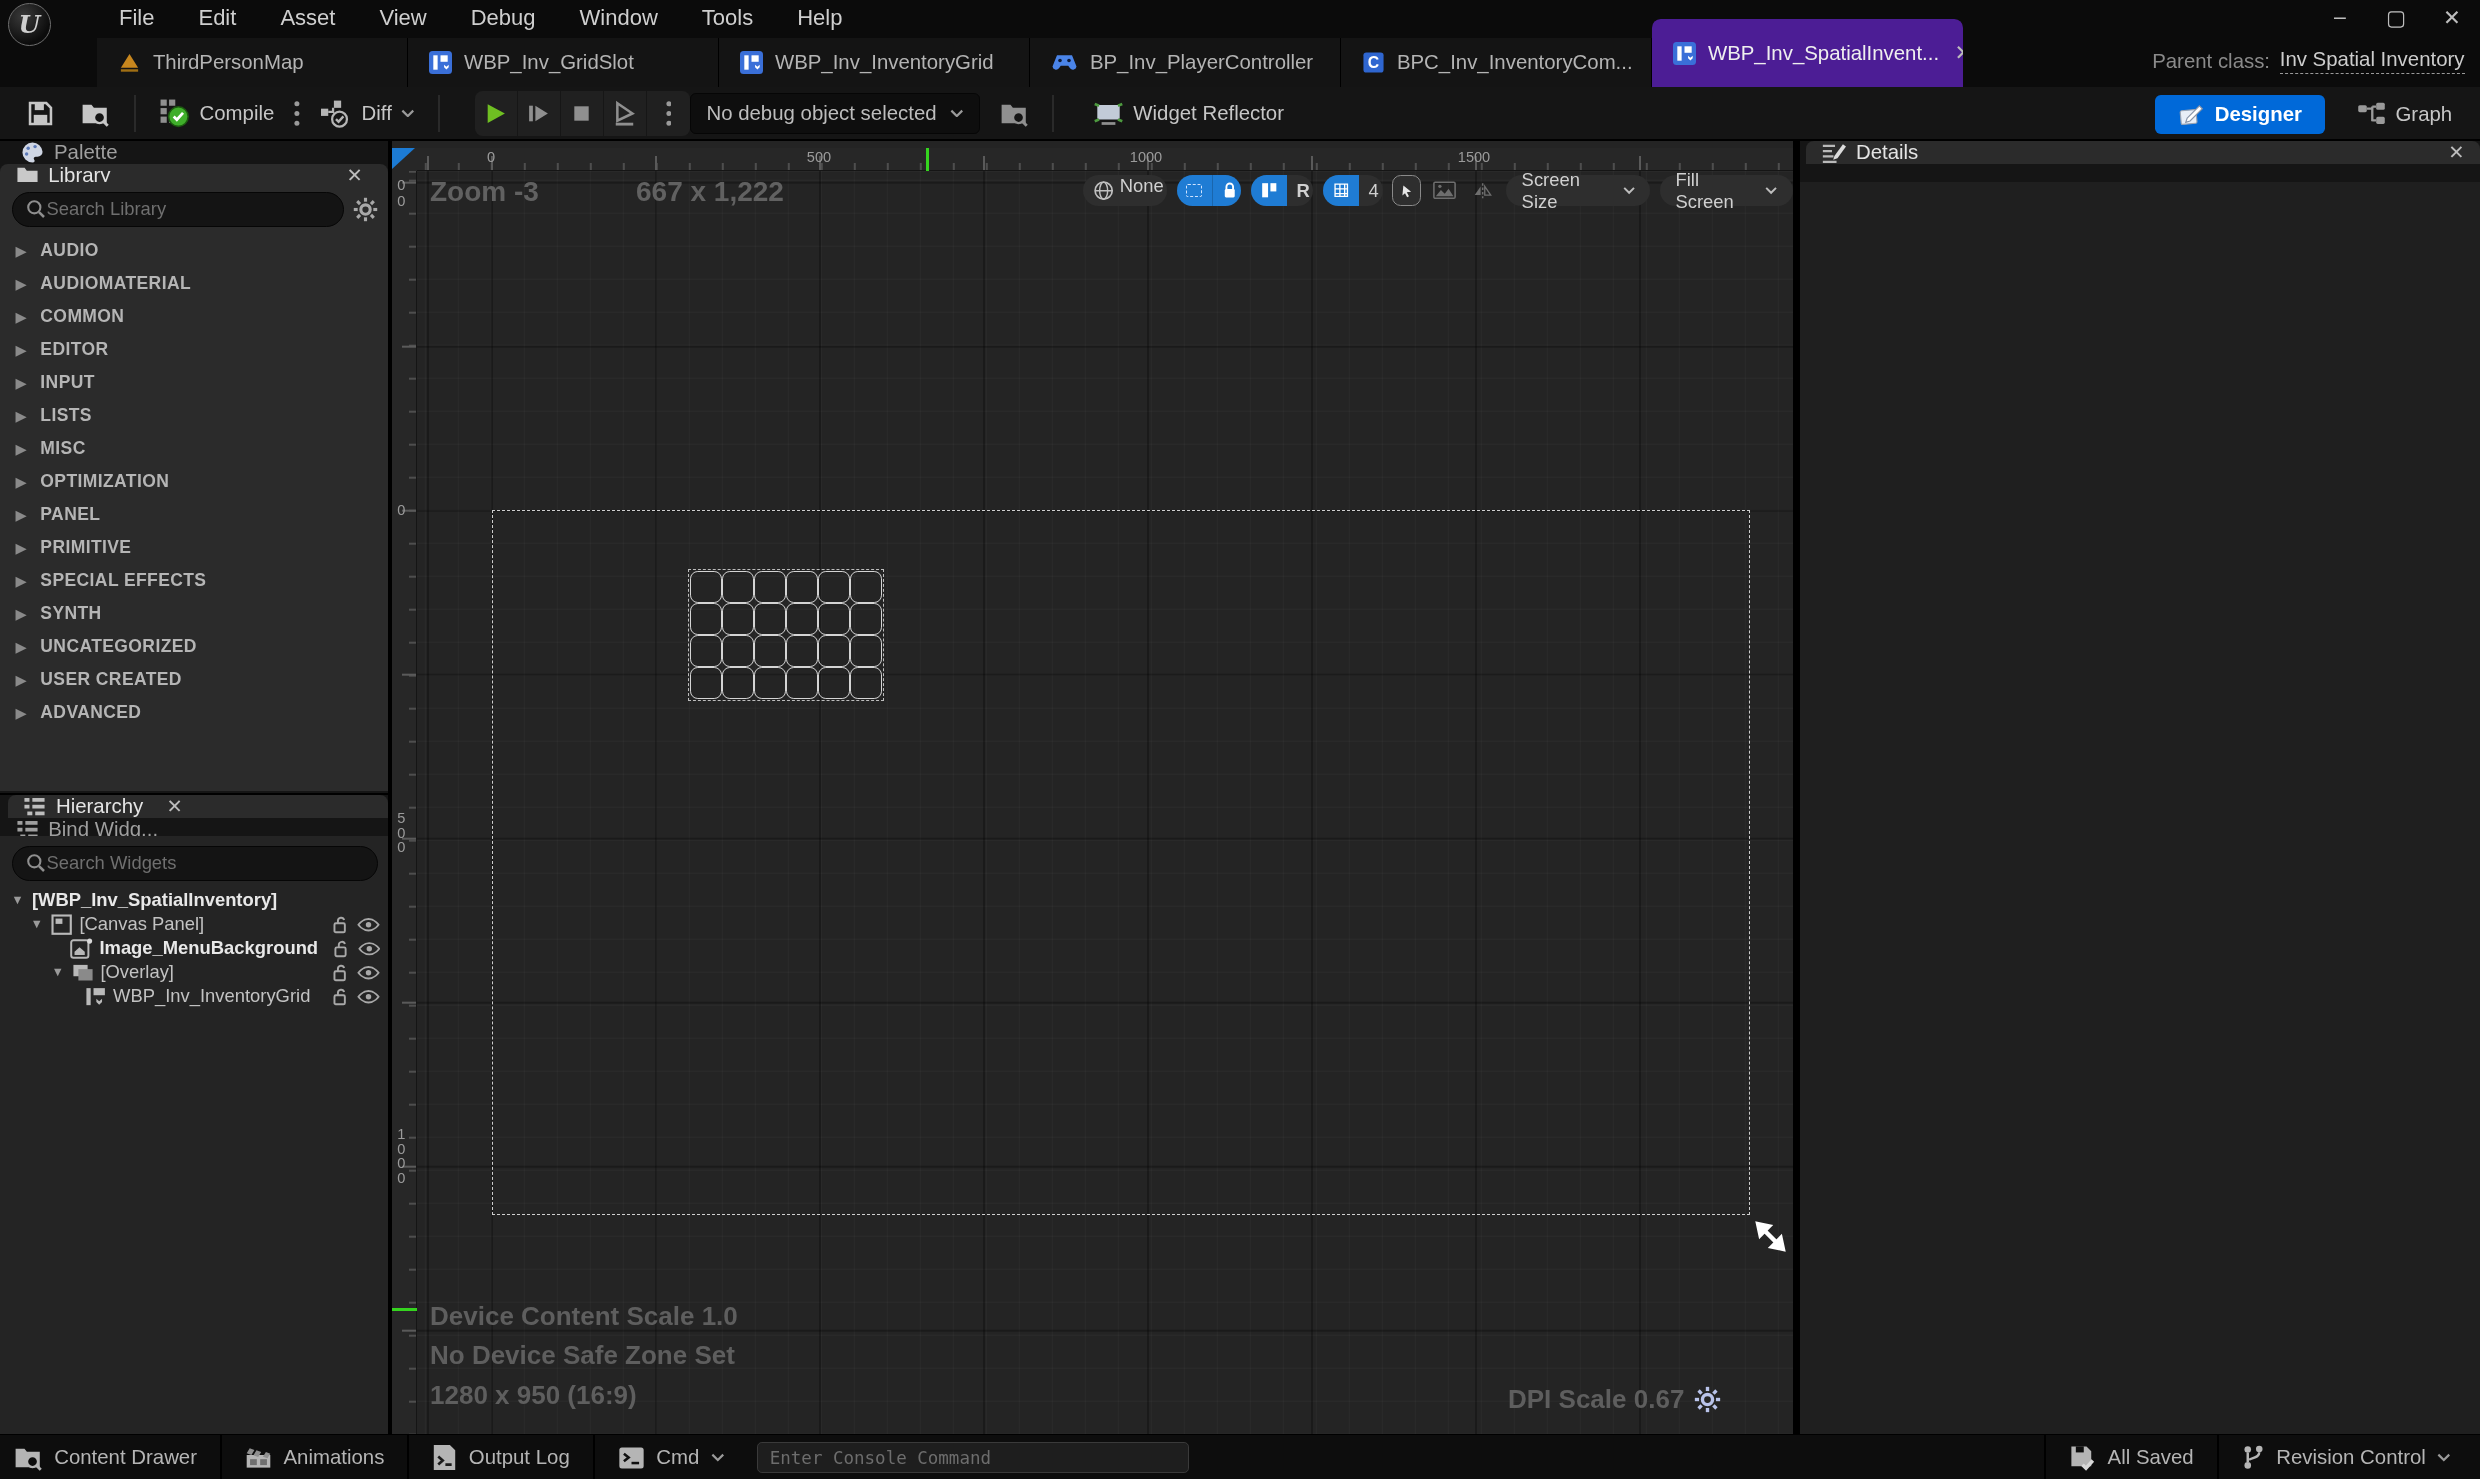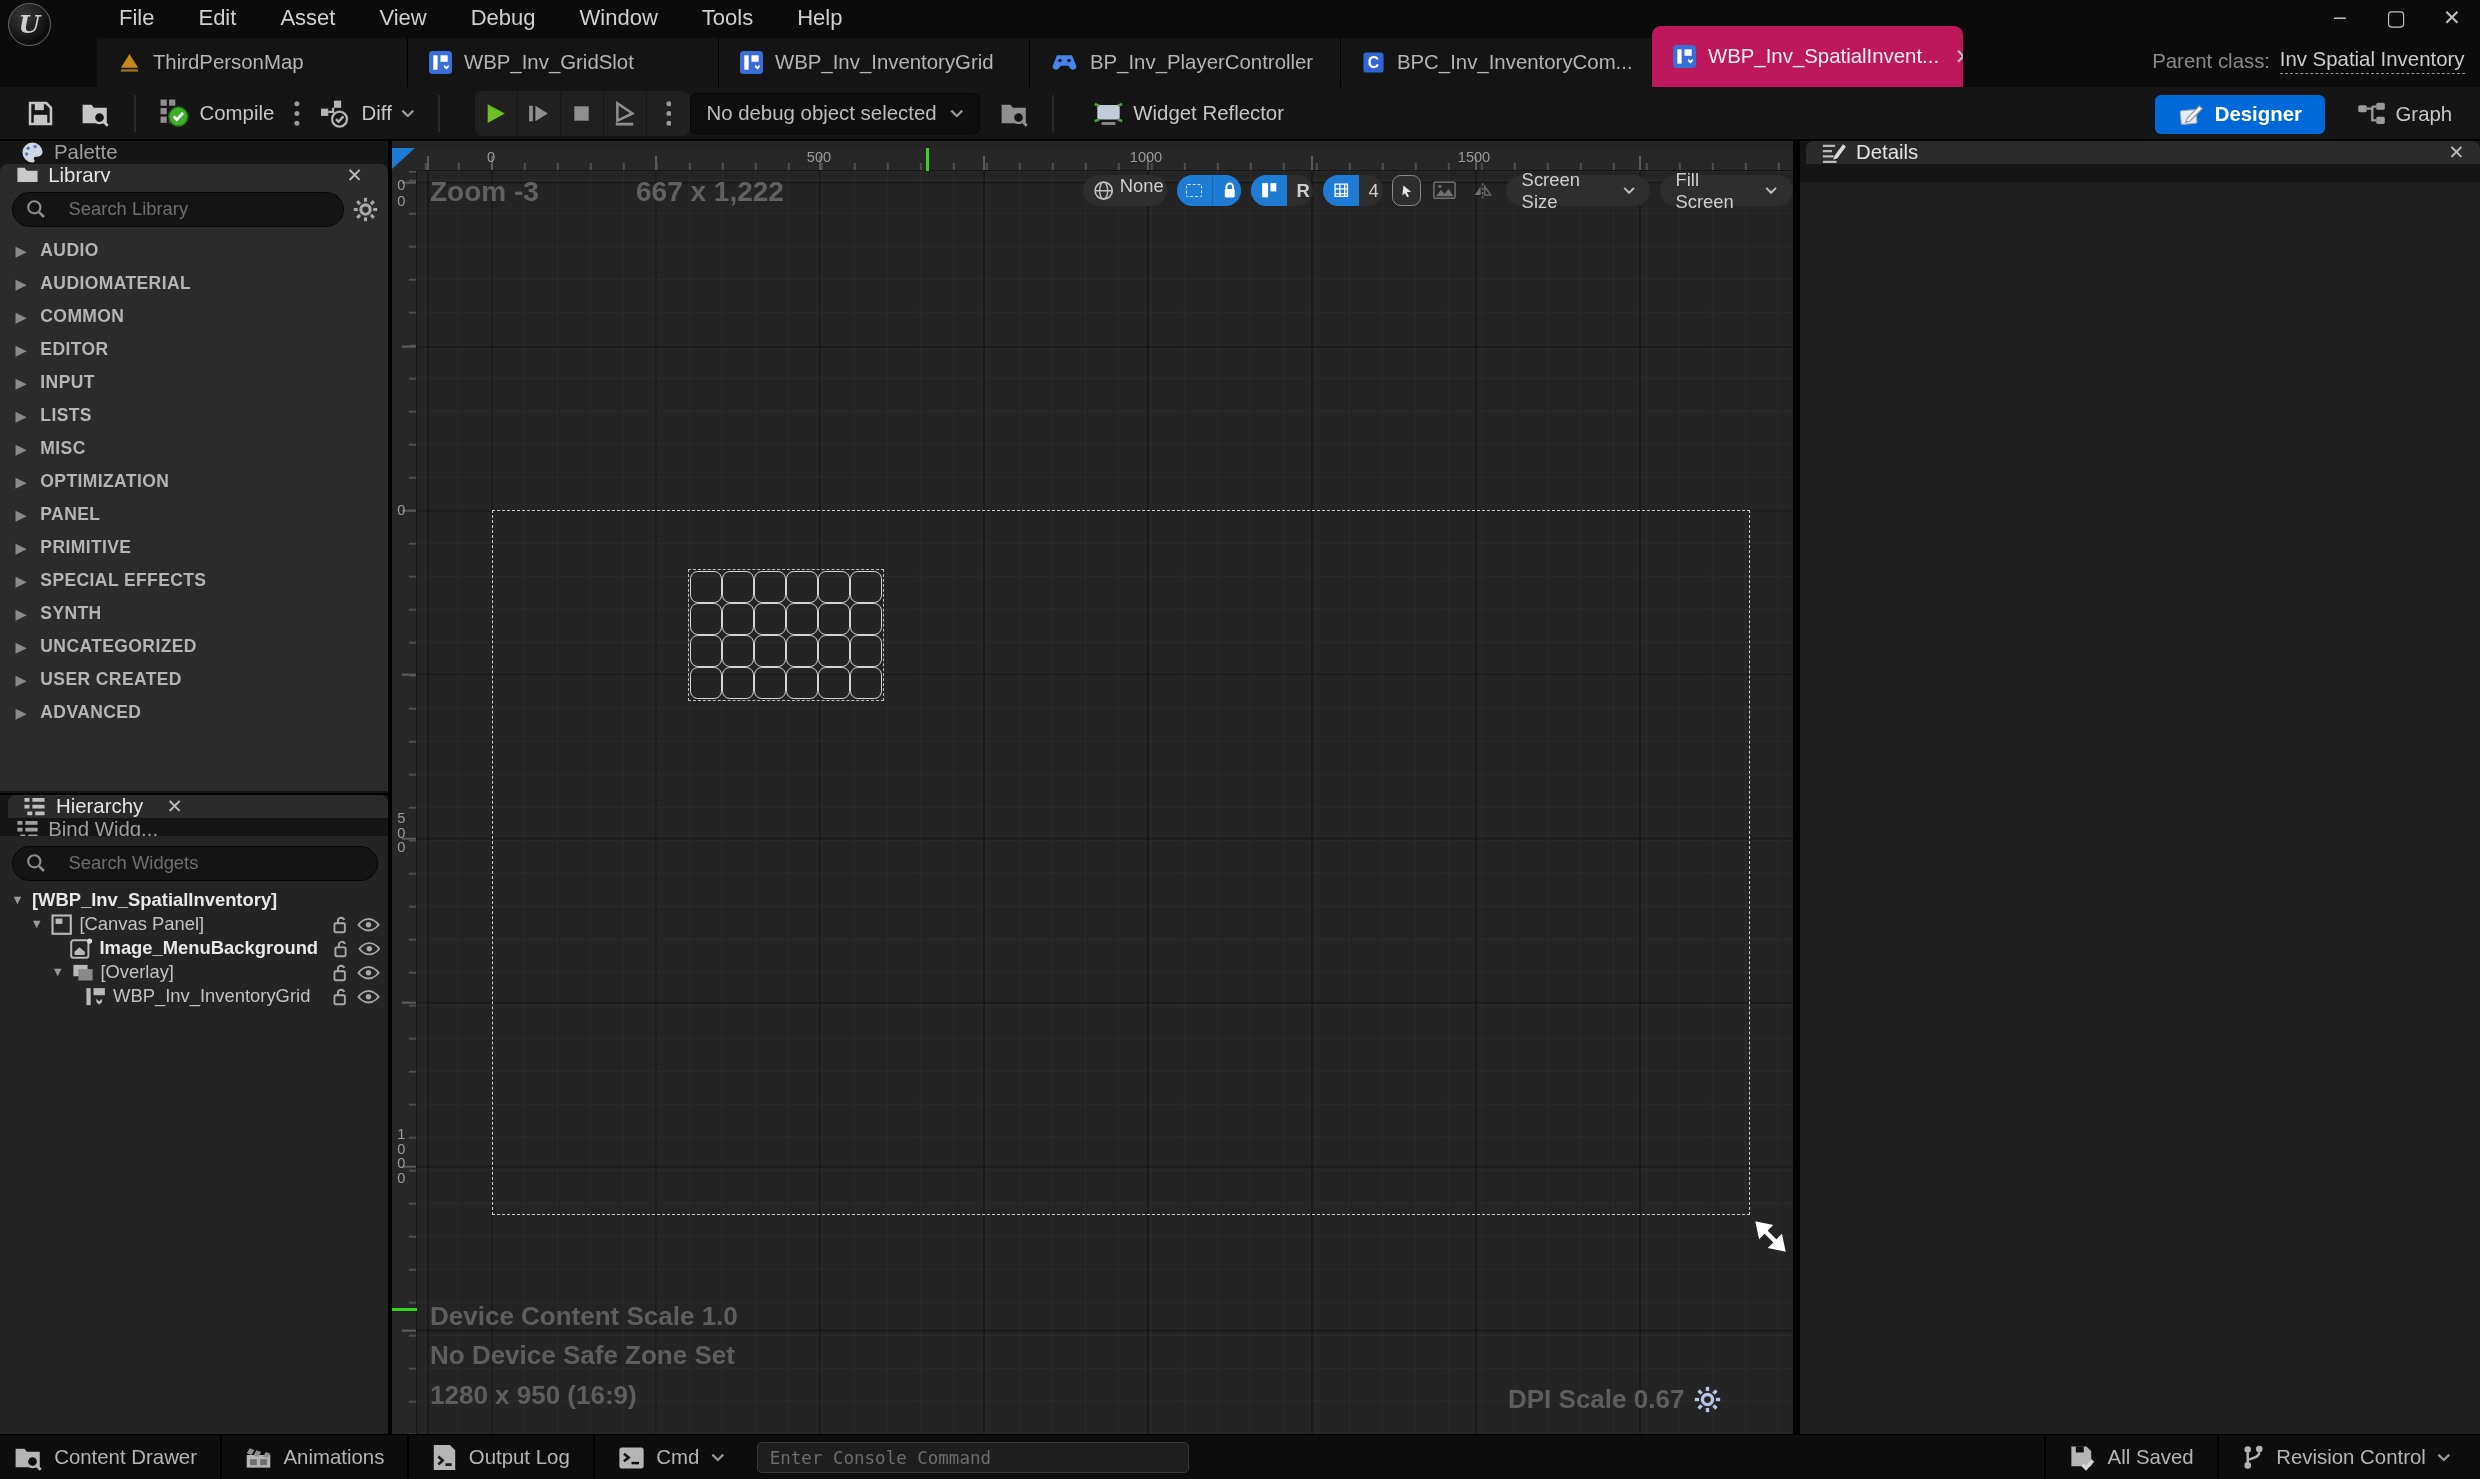--- a/index.html
+++ b/index.html
@@ -17,21 +17,21 @@
           font-family:"DejaVu Serif", serif; font-style:italic; font-weight:bold; font-size:25px; color:#cfcfcf; }
   .menu-item { padding:0 22px; font-size:22px; color:#cfcfcf; height:35px; display:flex; align-items:center; cursor:default; }
   #menubar .spacer { flex:1; }
   .winbtn { width:56px; height:33px; display:flex; align-items:center; justify-content:center; color:#bdbdbd; font-size:21.3px; }
 
   
   #tabrow { left:0; top:35px; width:2480px; height:52px; background:#0b0b0b; display:flex; align-items:flex-end; }
   .doc-tab { width:311px; height:49px; display:flex; align-items:center; gap:11.6px; padding:0 17.5px 0 21.3px;
              background:#141414; border-right:1px solid #000; font-size:20.4px; color:#b4b4b4; white-space:nowrap; overflow:hidden; }
   .doc-tab.first { margin-left:97px; }
-  .doc-tab.active { background:#be185d; color:#efefef; border-radius:8.7px 8.7px 0 0; height:61px; border-right:none; }
+  .doc-tab.active { background:#4c1d95; color:#efefef; border-radius:8.7px 8.7px 0 0; height:68px; border-right:none; }
   .doc-tab .close { margin-left:auto; color:#bdbdbd; font-size:21.3px; padding:0 3.9px; }
   #parentclass { margin-left:auto; margin-right:15.5px; height:52px; display:flex; align-items:center; gap:9.7px; font-size:20.4px; }
   #parentclass .k { color:#8a8a8a; }
   #parentclass .v { color:#cdcdcd; border-bottom:1px dashed #9a9a9a; padding-bottom:1.9px; }
 
   
   #toolbar { left:0; top:87px; width:2480px; height:53px; background:#151515; border-bottom:1.9px solid #000;
              display:flex; align-items:center; }
   .tb-btn { display:flex; align-items:center; gap:9.7px; color:#c6c6c6; font-size:20.4px; padding:0 13.6px; height:45px; }
   .tb-sep { width:1.9px; height:37px; background:#2a2a2a; margin:0 9.7px; }
@@ -47,21 +47,21 @@
 
   
   #leftdock { left:0; top:141px; width:388px; height:1294px; background:#151515; }
   .panel-tabstrip { height:41px; display:flex; background:#151515;flex-direction:column; }
   .panel-tab { display:flex; align-items:center; gap:9.7px; padding:0 15.5px; font-size:20.4px; color:#9f9f9f; }
   .panel-tab.active { background:#2b2b2b; color:#e4e4e4; border-radius:7.8px 7.8px 0 0; }
   .panel-tab .close { margin-left:13.6px; font-size:19.4px; color:#bdbdbd; }
   #palettebody { position:absolute; left:0; top:41px; width:388px; height:609px; background:#2b2b2b; }
   .searchrow { display:flex; align-items:center; padding:9.7px 9.7px 7.8px 11.6px; gap:9.7px; }
   .searchbox { flex:1; height:35px; background:#141414; border:1px solid #060606; border-radius:17.5px;
-               display:flex; align-items:center; gap:23px; padding:0 13.6px; }
+               display:flex; align-items:center; gap:1px; padding:0 13.6px; }
   .searchbox input { flex:1; background:transparent; border:none; outline:none; color:#cdcdcd; font-size:18.4px;
                      font-family:"Liberation Sans", sans-serif; }
   .searchbox input::placeholder { color:#6f6f6f; }
   .cat-row { height:33px; display:flex; align-items:center; gap:13.6px; padding-left:15.5px; }
   .cat-row .tri { color:#8a8a8a; font-size:14.6px; }
   .cat-row .lbl { color:#b5b5b5; font-weight:bold; font-size:17.5px; letter-spacing:0.4px; }
   #hiersection { position:absolute; left:0; top:652px; width:388px; height:641px; background:#151515; border-top:2.9px solid #000; }
   #hierbody { position:absolute; left:0; top:41px; width:388px; height:601px; background:#242424; }
   .tree-row { height:24px; display:flex; align-items:center; gap:6.8px; font-size:18.4px; color:#c2c2c2; padding-right:7.8px; }
   .tree-row .grow { flex:1; }

